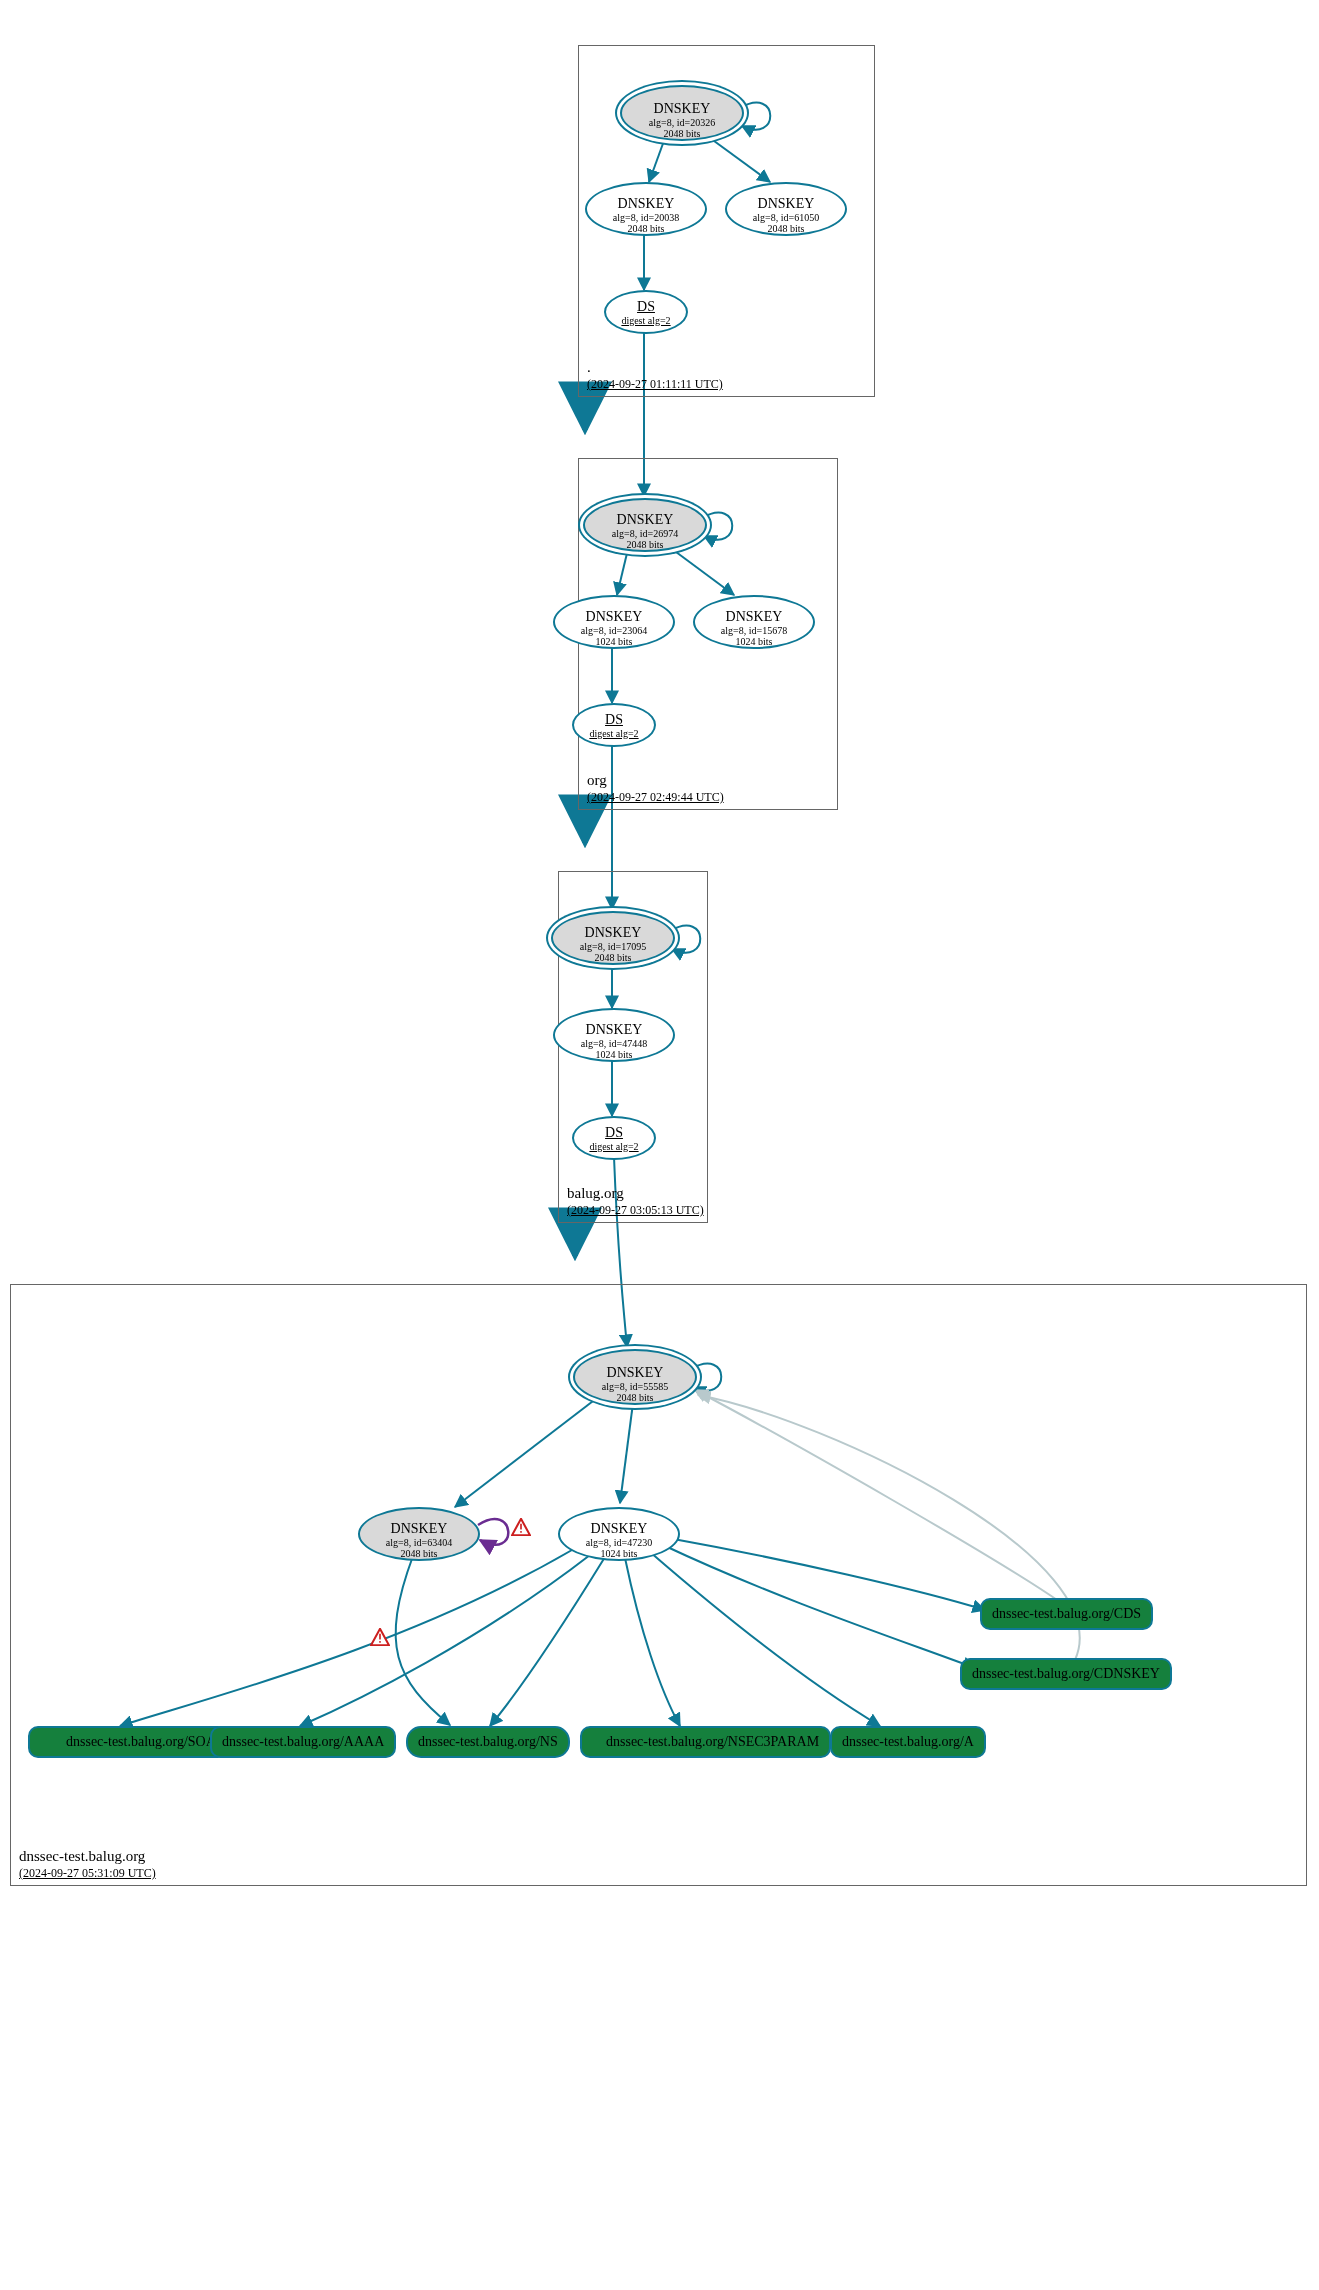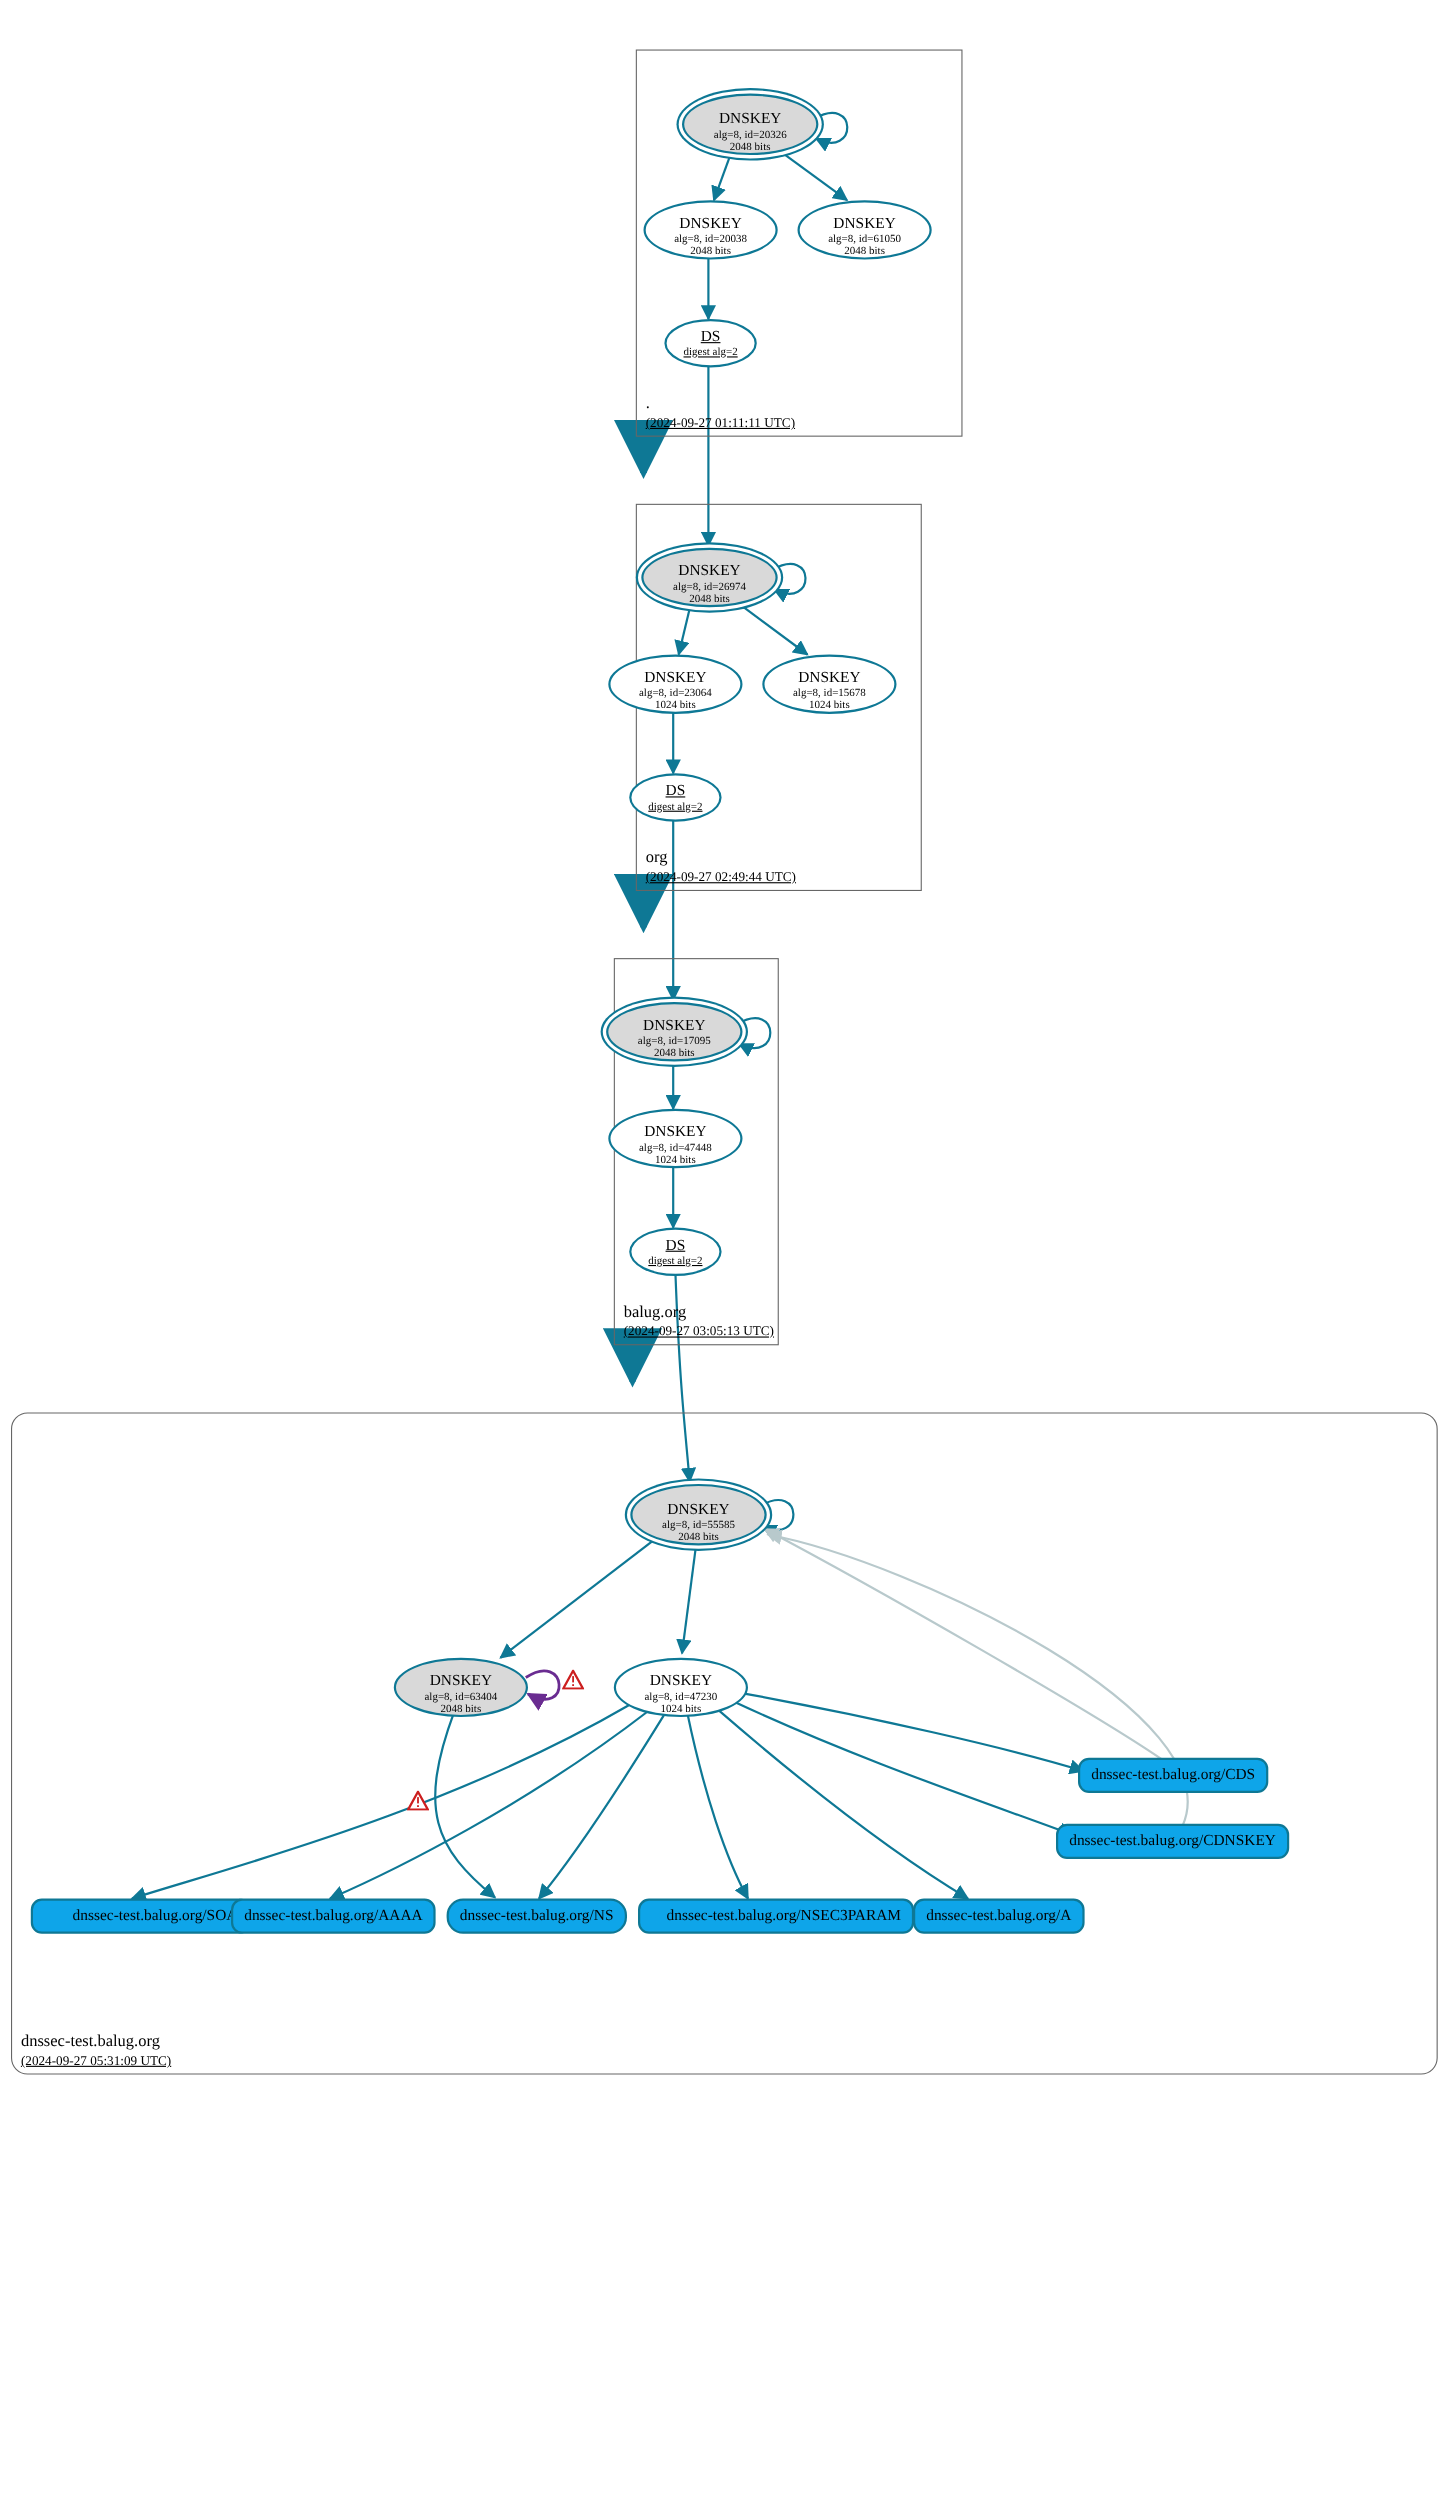--- a/index.html
+++ b/index.html
@@ -54,21 +54,21 @@
     flex-direction: column;
     justify-content: center;
     text-decoration: underline;
   }
   .ds-node .t1 { font-size: 14px; }
   .ds-node .t2 { font-size: 10px; }
   .rr-box {
     position: absolute;
     border: 2px solid #0e7895;
     border-radius: 10px;
-    background: #0ea5e9;
+    background: #15803d;
     text-align: center;
     padding: 6px 10px;
     font-size: 14px;
     color: #000;
   }
   svg.edges {
     position: absolute;
     left: 0; top: 0;
     width: 1319px;
     height: 2290px;
@@ -174,21 +174,21 @@
   </div>
 </div>
 
 <div class="zone-box" style="left:558px; top:871px; width:148px; height:350px;">
   <div class="zone-label">
     <div class="title">balug.org</div>
     <div class="ts">(2024-09-27 03:05:13 UTC)</div>
   </div>
 </div>
 
-<div class="zone-box" style="left:10px; top:1284px; width:1295px; height:600px;border-radius:15px;">
+<div class="zone-box" style="left:10px; top:1284px; width:1295px; height:600px;">
   <div class="zone-label">
     <div class="title">dnssec-test.balug.org</div>
     <div class="ts">(2024-09-27 05:31:09 UTC)</div>
   </div>
 </div>
 
 <div class="node ksk" style="left:620px; top:85px; width:120px; height:52px;">
   <div class="t1">DNSKEY</div>
   <div class="t2">alg=8, id=20326</div>
   <div class="t2">2048 bits</div>

